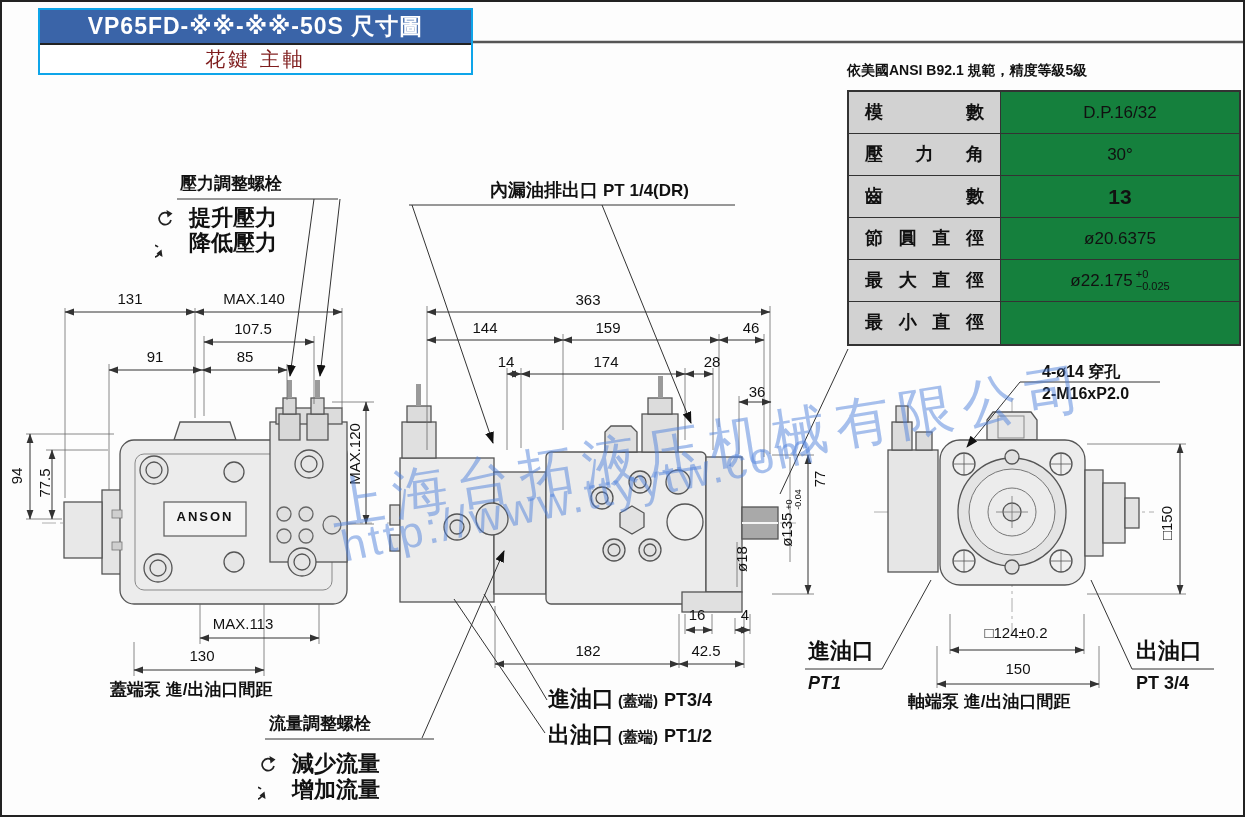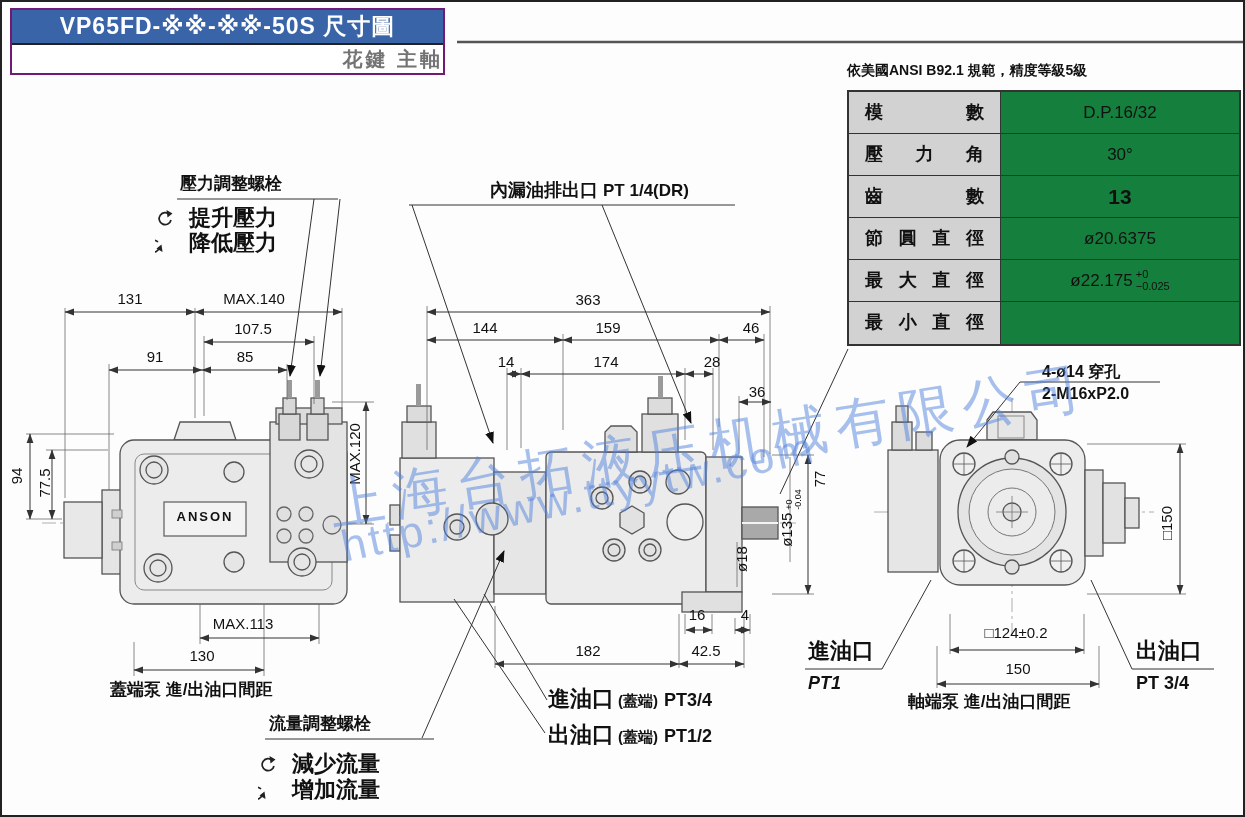--- a/index.html
+++ b/index.html
@@ -3,24 +3,24 @@
 <meta charset="utf-8">
 <style>
   html,body{margin:0;padding:0;background:#ffffff;}
   #sheet{
     position:relative;width:1245px;height:817px;background:#fdfdfd;
     border:2px solid #222;box-sizing:border-box;overflow:hidden;
     font-family:"Liberation Sans","DejaVu Sans",sans-serif;color:#111;
   }
   #art{position:absolute;left:0;top:0;pointer-events:none;}
   
-  .titleblock{position:absolute;left:8px;top:6px;width:435px;border:2px solid #701a75;box-sizing:border-box;}
+  .titleblock{position:absolute;left:36px;top:6px;width:435px;border:2px solid #0ea5e9;box-sizing:border-box;}
   .titlebar{background:#3a64a8;color:#fff;font-size:23px;font-weight:bold;text-align:center;
             height:33px;line-height:33px;letter-spacing:1px;white-space:nowrap;}
-  .subtitlebar{background:#fff;color:#737373;font-size:20px;font-weight:bold;text-align:right;
+  .subtitlebar{background:#fff;color:#7f1d1d;font-size:20px;font-weight:normal;text-align:center;
             height:28px;line-height:28px;border-top:2px solid #222;letter-spacing:3px;}
   
   .caption{position:absolute;left:845px;top:60px;font-size:14px;font-weight:700;white-space:nowrap;}
   .spec{position:absolute;left:845px;top:88px;width:394px;height:256px;border:2px solid #333;
         box-sizing:border-box;display:grid;grid-template-columns:152px 1fr;grid-auto-rows:1fr;background:#15803d;}
   .spec .lc{background:#d2d2d2;border-bottom:1px solid #333;border-right:1px solid #333;
         font-size:18px;font-weight:bold;display:block;line-height:41px;padding:0 16px;
         text-align:justify;text-align-last:justify;}
   .spec .vc{border-bottom:1px solid #333;font-size:17px;display:flex;align-items:center;justify-content:center;}
   .spec .last{border-bottom:none;}
@@ -262,21 +262,21 @@
 </div>
 
 <div class="lbl" style="left:178px;top:170px;">壓力調整螺栓</div>
 <div class="iconrow" style="left:153px;top:201px;">
   <svg width="19" height="19">
         <path d="M14.5,5.5 A6,6 0 1 0 16,11" fill="none" stroke="#222" stroke-width="1.7"></path>
         <polygon points="11.5,1 17.5,4.6 12.5,8.4" fill="#222"></polygon>
       </svg>
   <span>提升壓力</span>
 </div>
-<div class="iconrow" style="left:153px;top:226px;">
+<div class="iconrow" style="left:153px;top:226px;align-items:flex-end;">
   <svg width="19" height="19">
         <path d="M4.5,13.5 A6,6 0 1 1 3,8" fill="none" stroke="#222" stroke-width="1.7"></path>
         <polygon points="7.5,18 1.5,14.4 6.5,10.6" fill="#222"></polygon>
       </svg>
   <span>降低壓力</span>
 </div>
 
 <div class="lbl" style="left:488px;top:176px;font-size:18px;">
   <span>內漏油排出口</span>
   <span style="font-weight:600;font-size:17px;">PT 1/4(DR)</span>

